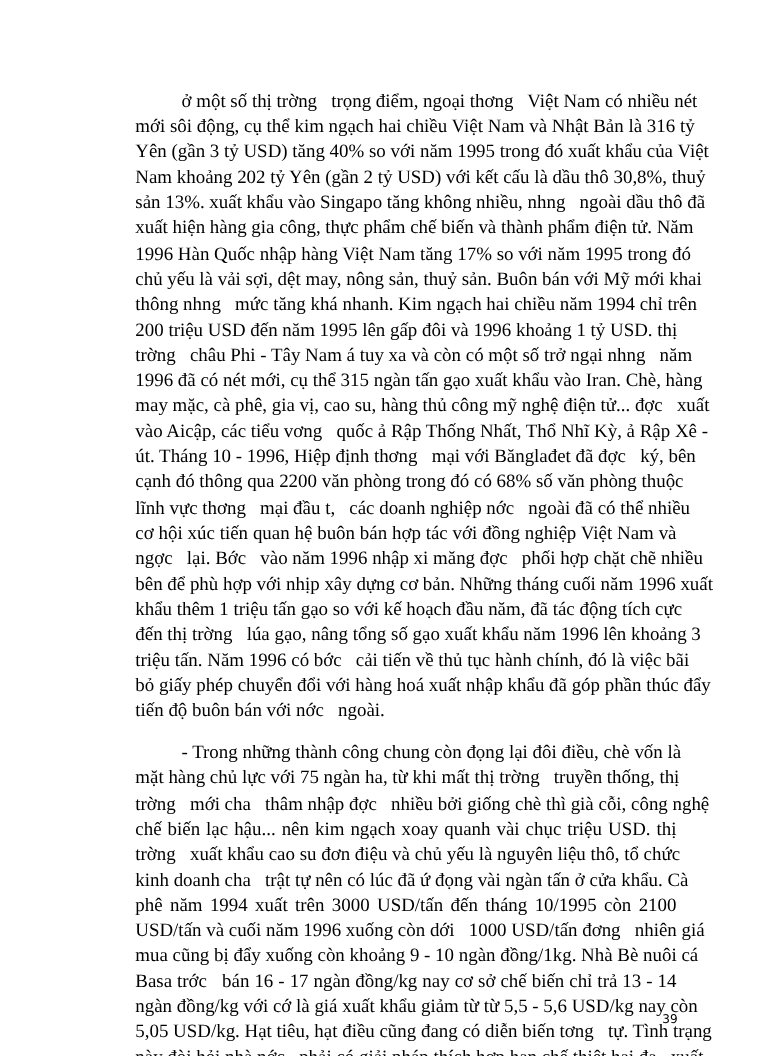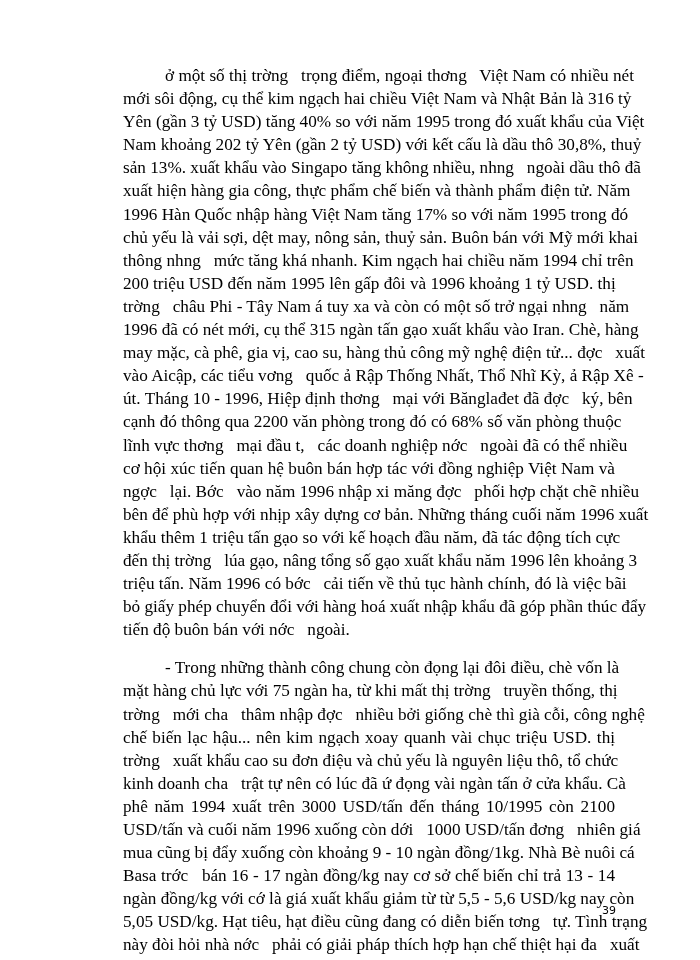--- a/index.html
+++ b/index.html
@@ -9,21 +9,21 @@
     }
     body {
       width: 700px;
       height: 960px;
       position: relative;
       overflow: hidden;
       color: #000000;
     }
     .page {
       position: absolute;
-      left: 0; top: 0;
+      left: 0; top: 16px;
       width: 700px; height: 740px;
       background: #ffffff;
     }
     .body-text {
       position: absolute;
       left: 123px;
       top: 64px;
       width: 492px;
       font-family: "Liberation Serif", "DejaVu Serif", serif;
       font-size: 17.2px;

